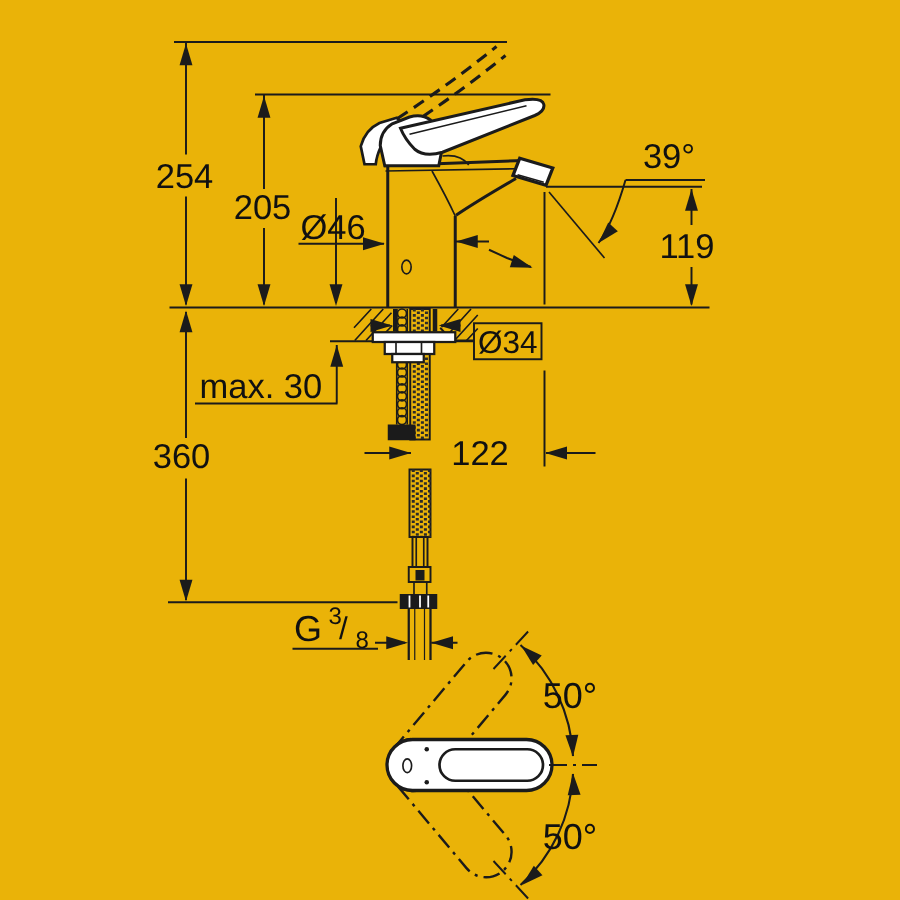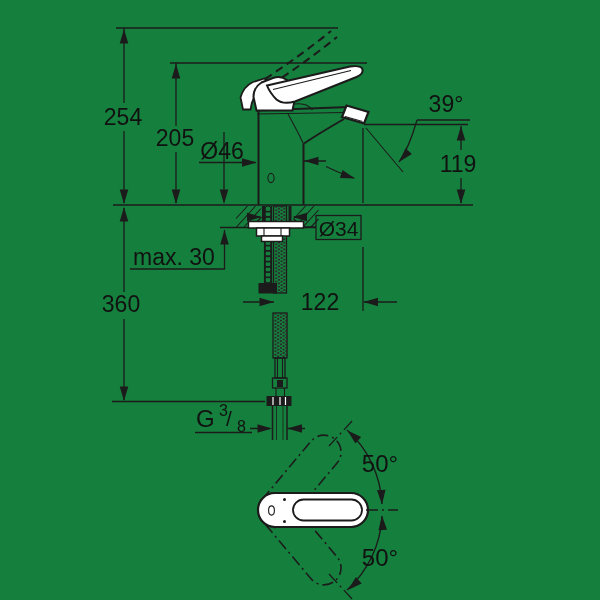--- a/index.html
+++ b/index.html
@@ -1,16 +1,16 @@
 <!DOCTYPE html>
 <html><head>
 <meta charset="utf-8">
 <style>
   html,body{margin:0;padding:0;background:#fff;}
-  #stage{position:relative;width:600px;height:600px;background:#15803d;overflow:hidden;
+  #stage{position:relative;width:600px;height:600px;background:#eab308;overflow:hidden;
          font-family:"Liberation Sans",sans-serif;}
   svg{display:block;}
   .ln   {stroke:#1b1b1b;stroke-width:1.3;fill:none;}
   .thin {stroke:#1b1b1b;stroke-width:1.1;fill:none;}
   .ol   {stroke:#1b1b1b;stroke-width:2;fill:none;}
   .olw  {stroke:#1b1b1b;stroke-width:2;fill:#ffffff;}
   .olw15{stroke:#1b1b1b;stroke-width:1.5;fill:#ffffff;}
   .ah   {fill:#1b1b1b;stroke:none;}
   .dash {stroke:#1b1b1b;stroke-width:2.1;fill:none;stroke-dasharray:8 5;}
   .hid  {stroke:#1b1b1b;stroke-width:1.3;fill:none;stroke-dasharray:3 2.5;}

